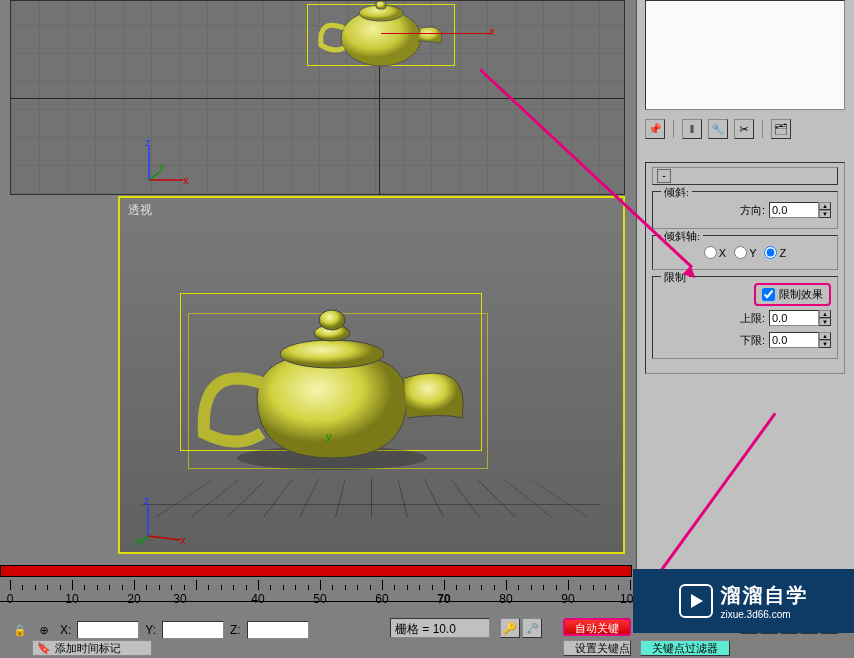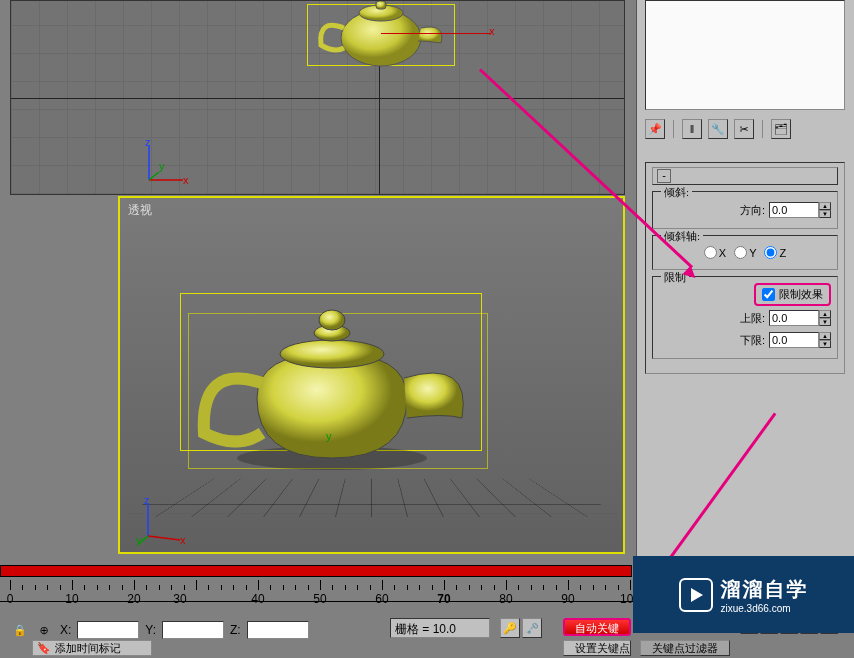--- a/index.html
+++ b/index.html
@@ -40,21 +40,21 @@
 .coord-bar .num { width:62px; height:18px; background:#fff; border:1px inset #888; padding:0 2px; }
 
 .status-grid { position:absolute; left:390px; top:618px; width:100px; height:20px; background:#c0c0c0; border:1px inset #888; padding:2px 4px; font-size:12px; }
 .addtime-btn { position:absolute; left:32px; top:640px; width:120px; height:16px; background:#c0c0c0; border:1px solid #888; display:flex; align-items:center; gap:4px; padding:0 4px; font-size:11px; cursor:pointer; }
 
 .key-row { position:absolute; left:500px; top:618px; height:20px; display:flex; align-items:center; gap:2px; }
 .key-icon { width:20px; height:20px; background:#c0c0c0; border:1px outset #888; display:flex; align-items:center; justify-content:center; }
 
 .auto-key { position:absolute; left:563px; top:618px; width:68px; height:18px; background:linear-gradient(#ff3030,#d00000); color:#fff; border:2px solid #e6007e; border-radius:3px; font-size:11px; text-align:center; padding-top:1px; cursor:pointer; }
 .set-key-btn { position:absolute; left:563px; top:640px; width:68px; height:16px; background:#c0c0c0; border:1px outset #888; font-size:11px; text-align:right; }
-.key-filter { position:absolute; left:640px; top:640px; width:90px; height:16px; background:#a3a3a3; border:1px outset #888; font-size:11px; text-align:center; }
+.key-filter { position:absolute; left:640px; top:640px; width:90px; height:16px; background:#5eead4; border:1px outset #888; font-size:11px; text-align:center; }
 
 .playback { position:absolute; left:740px; top:616px; display:flex; gap:2px; }
 .play-btn { width:18px; height:18px; background:#c0c0c0; border:1px outset #888; display:flex; align-items:center; justify-content:center; cursor:pointer; }
 
 .side-panel { position:absolute; right:0; top:0; width:218px; height:615px; background:#c0c0c0; border-left:1px solid #555; }
 .preview-box { position:absolute; left:8px; top:0; width:200px; height:110px; background:#fafafa; border:1px inset #888; }
 .tool-row { position:absolute; left:8px; top:118px; width:200px; height:22px; display:flex; align-items:center; gap:6px; }
 .tool-btn { width:20px; height:20px; background:#c0c0c0; border:1px outset #888; display:flex; align-items:center; justify-content:center; cursor:pointer; }
 .tool-sep { width:1px; height:18px; background:#888; margin:0 2px; }
 
@@ -73,21 +73,21 @@
 .spinner .arrows div { flex:1; background:#c0c0c0; border:1px outset #888; font-size:6px; line-height:6px; text-align:center; }
 
 .radio-row { display:flex; gap:8px; justify-content:center; padding:4px 0; }
 .radio-row label { display:flex; align-items:center; gap:2px; font-size:11px; }
 .radio-row input { margin:0; }
 
 .limit-chk { display:flex; align-items:center; gap:4px; padding:2px 6px; border:2px solid #e6007e; border-radius:4px; margin-left:auto; width:fit-content; cursor:pointer; }
 
 .arrow-line { position:absolute; background:#e6007e; transform-origin:0 50%; height:3px; }
 
-.watermark { position:absolute; right:0; bottom:25px; width:221px; height:77px; background:#0e3a66; display:flex; align-items:center; justify-content:center; gap:8px; color:#fff; }
+.watermark { position:absolute; right:0; bottom:25px; width:221px; height:64px; background:#0e3a66; display:flex; align-items:center; justify-content:center; gap:8px; color:#fff; }
 .watermark .ico { width:34px; height:34px; border:2px solid #fff; border-radius:6px; display:flex; align-items:center; justify-content:center; }
 .watermark .txt1 { font-size:20px; font-weight:bold; letter-spacing:2px; }
 .watermark .txt2 { font-size:10px; }
 </style>
 </head>
 <body>
 
 <div class="viewport-top">
   <div class="grid-top"></div>
   <div class="grid-center-h"></div>

